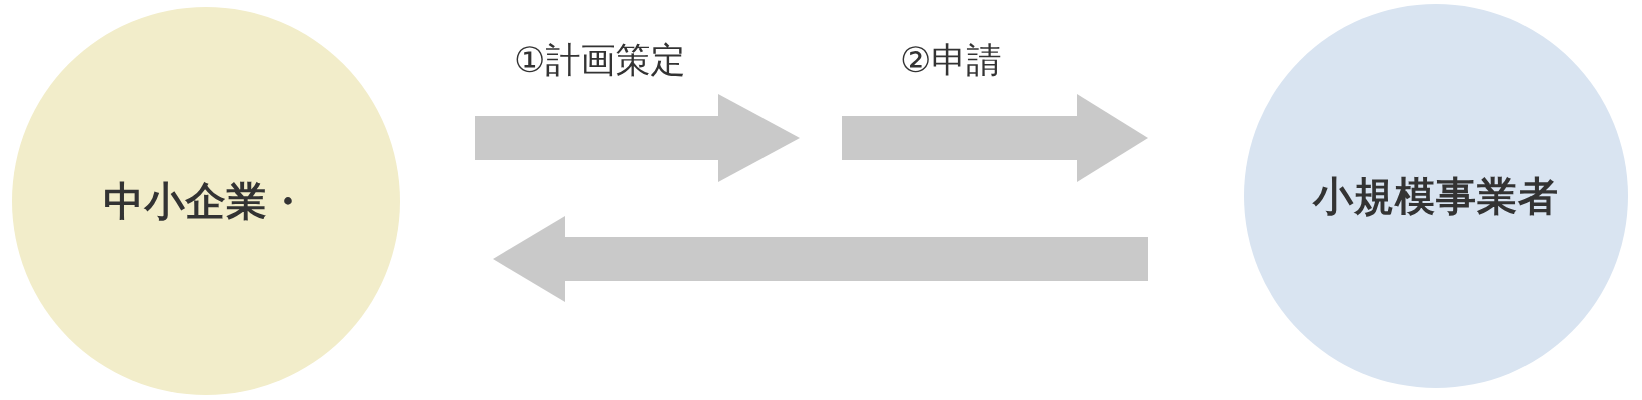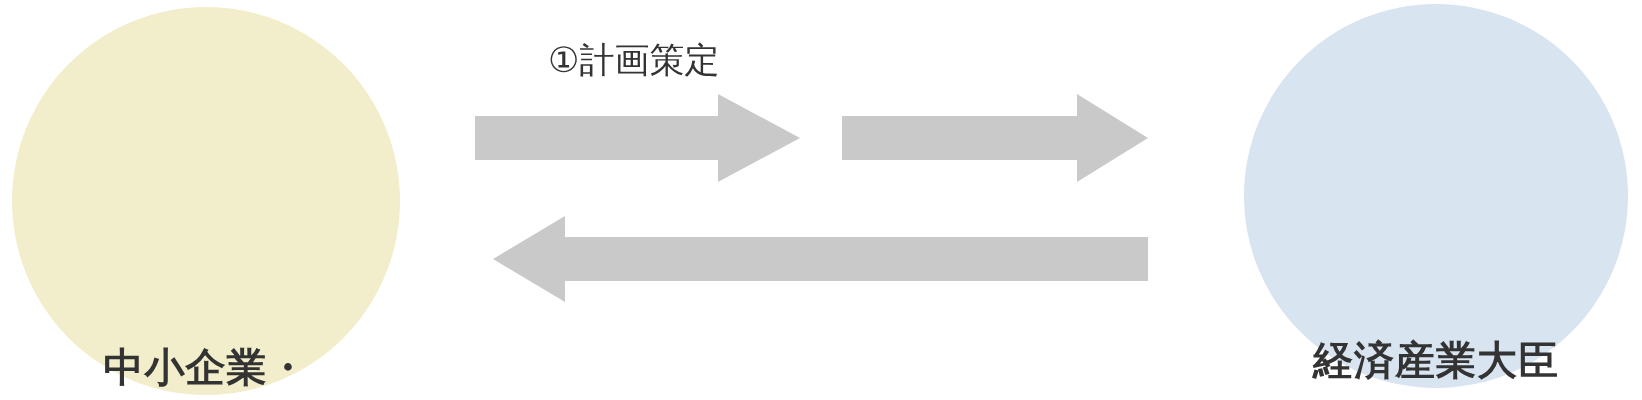--- a/index.html
+++ b/index.html
@@ -12,21 +12,21 @@
     position: relative;
     width: 1642px;
     height: 400px;
     background: var(--canvas-bg, #ffffff);
     overflow: hidden;
   }
   .circle {
     position: absolute;
     border-radius: 50%;
     display: flex;
-    align-items: flex-end;
+    align-items: center;
     justify-content: center;
     text-align: center;
   }
   .circle-left {
     left: 12px;
     top: 7px;
     width: 388px;
     height: 388px;
     background: var(--left-circle-bg, #f2edca);
   }
@@ -78,44 +78,44 @@
   .arrow-3 .head-left { border-right: 72px solid var(--arrow, #c9c9c9); }
   .arrow-3 .shaft { width: 583px; }
 
   .step-label {
     position: absolute;
     color: var(--text, #333333);
     font-size: 35px;
     font-weight: 500;
     line-height: 40px;
     white-space: nowrap;
-    margin-left: 34px;
   }
   .label-1 { left: 514px; top: 40px; }
   .label-2 { left: 900px; top: 40px; }
   .label-3 { left: 744px; top: 318px; }
 </style>
 </head>
 <body>
 
 <div class="canvas">
 
   <div class="circle circle-left">
     <div class="circle-text">
       <div>中小企業・</div>
     </div>
   </div>
 
   <div class="circle circle-right">
     <div class="circle-text">
-      <div>経済産業大臣</div>
+      <div>小規模事業者</div>
     </div>
   </div>
 
   <div class="step-label label-1">①計画策定</div>
+  <div class="step-label label-2">②申請</div>
 
   <div class="arrow arrow-1">
     <div class="shaft"></div>
     <div class="head-right"></div>
   </div>
 
   <div class="arrow arrow-2">
     <div class="shaft"></div>
     <div class="head-right"></div>
   </div>

